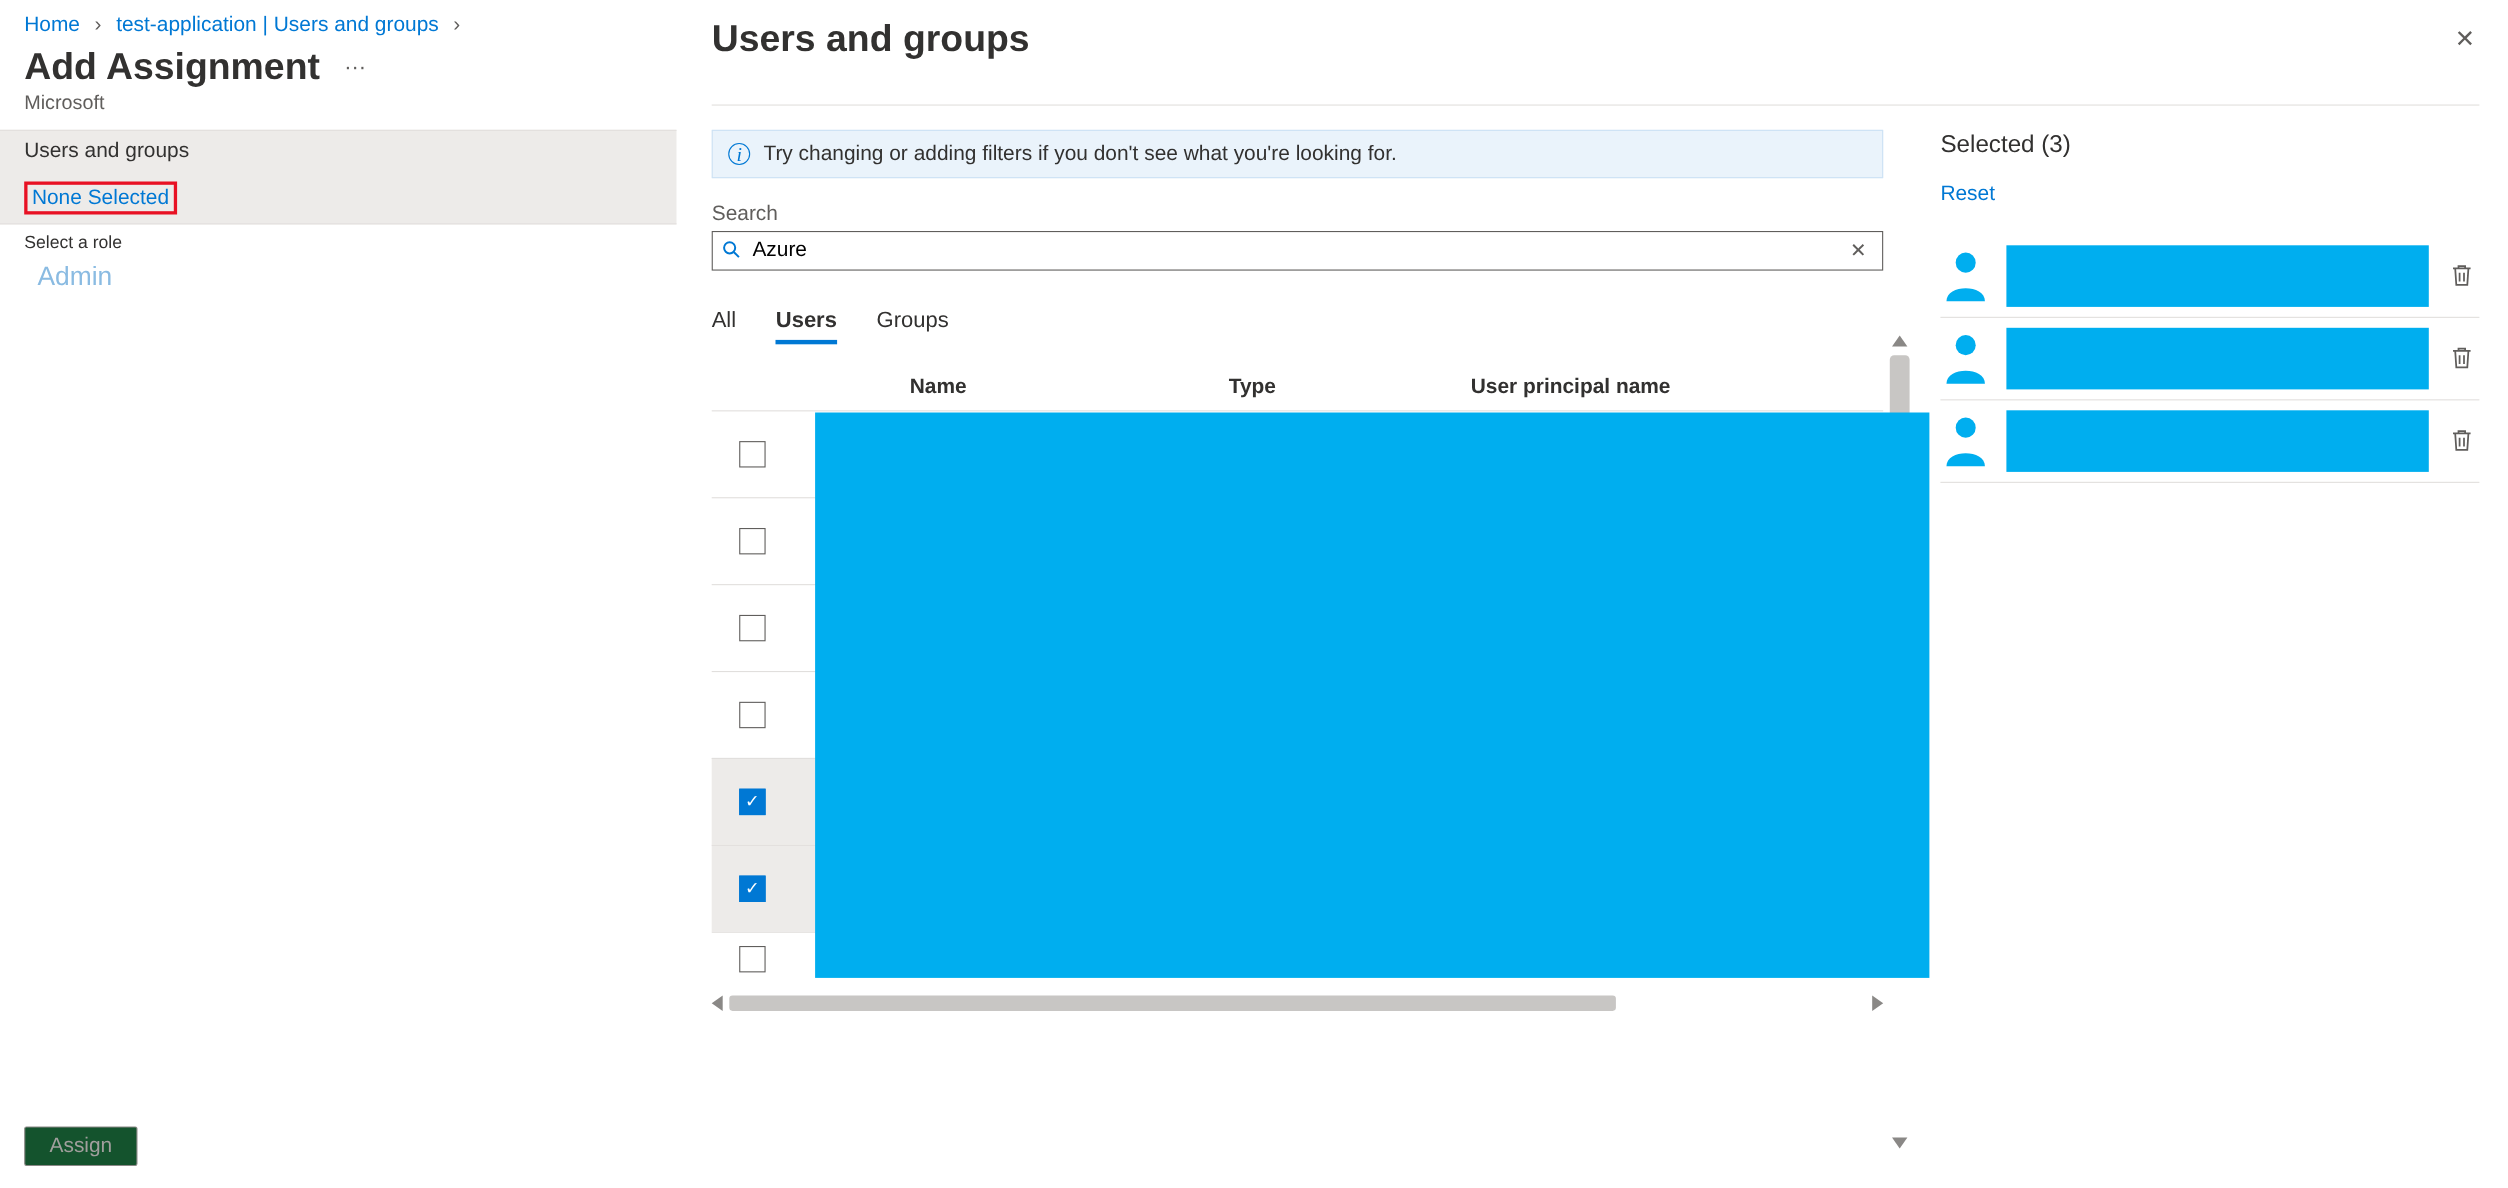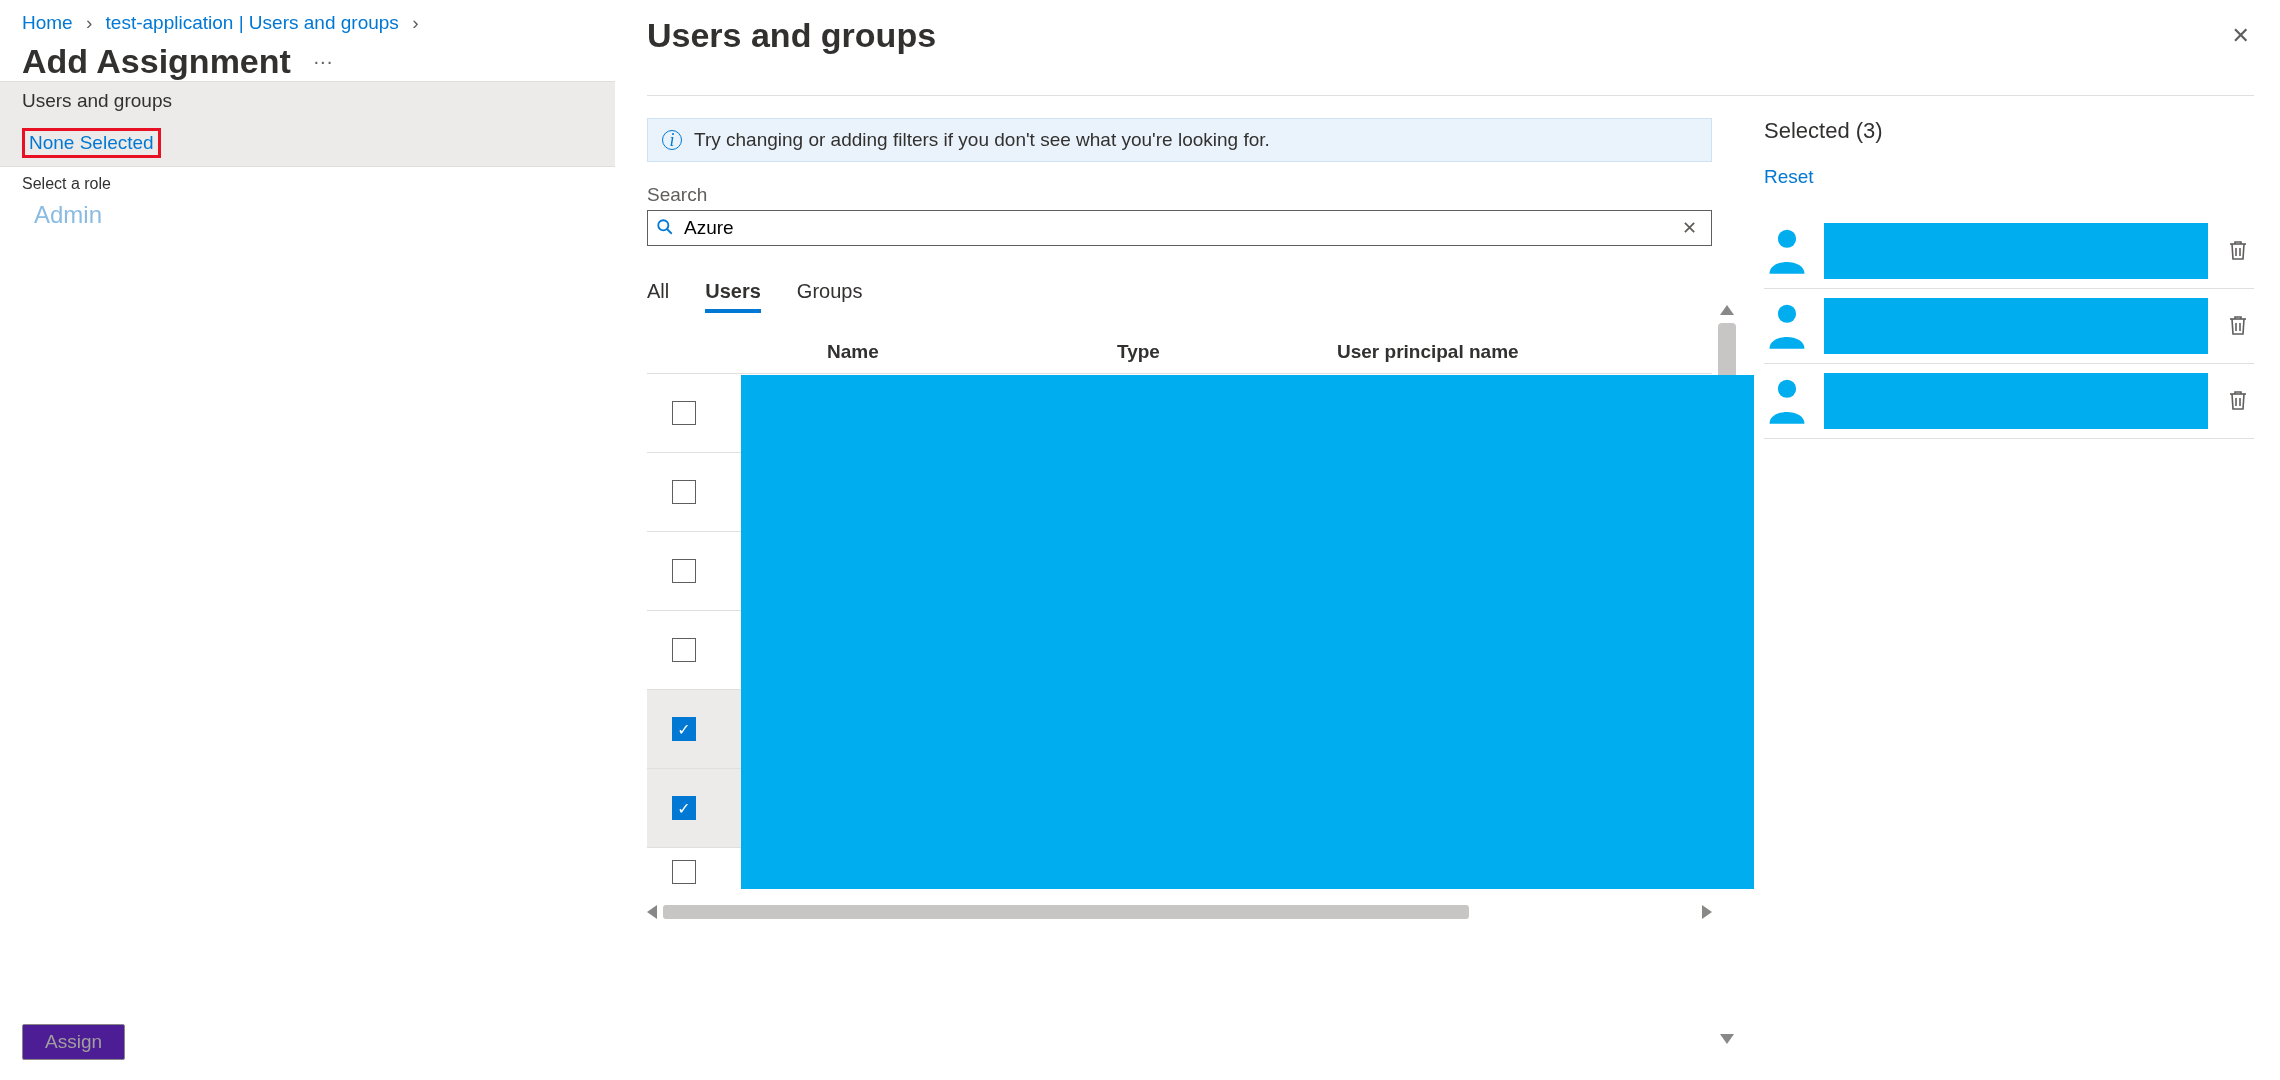--- a/index.html
+++ b/index.html
@@ -19,21 +19,21 @@
 
 .section { padding: 0; }
 .section-row { padding: 8px 22px; font-size: 19px; }
 .shaded { background: #edebe9; border-top: 1px solid #e1dfdd; border-bottom: 1px solid #e1dfdd; }
 .link-blue { color: #0078d4; }
 .redbox { border: 3px solid #e81123; padding: 1px 4px; display: inline-block; }
 .role-label { padding: 8px 22px 4px; font-size: 16px; }
 .role-value { padding: 4px 22px 4px 34px; font-size: 24px; color: #8abbe2; }
 
 .left-footer { position: absolute; left: 22px; bottom: 20px; }
-.assign-btn { padding: 6px 22px; font-size: 19px; border: 1px solid #8a8886; background: #4c1d95; color: #a19f9d; border-radius: 2px; }
+.assign-btn { padding: 6px 22px; font-size: 19px; border: 1px solid #8a8886; background: #14532d; color: #a19f9d; border-radius: 2px; }
 
 
 .right-pane { flex: 1; height: 100%; padding: 16px 26px 0 32px; display: flex; flex-direction: column; position: relative; min-width: 0; }
 .blade-header { display: flex; align-items: center; justify-content: space-between; }
 .blade-title { font-size: 34px; font-weight: 600; }
 .close-x { font-size: 22px; color: #605e5c; cursor: pointer; padding: 4px; }
 .hr { height: 1px; background: #e1dfdd; margin-top: 40px; }
 
 .blade-body { display: flex; gap: 52px; flex: 1; min-height: 0; margin-top: 22px; }
 .main-col { flex: 1; min-width: 0; display: flex; flex-direction: column; }
@@ -104,20 +104,21 @@
     <div class="breadcrumb">
       <a href="#">Home</a>
       <span class="sep">›</span>
       <a href="#">test-application | Users and groups</a>
       <span class="sep">›</span>
     </div>
     <div class="title-row">
       <div class="page-title">Add Assignment</div>
       <div class="more-dots">···</div>
     </div>
+    <div class="subtitle">Microsoft</div>
 
     <div class="section shaded">
       <div class="section-row">Users and groups</div>
       <div class="section-row">
         <span class="redbox">
           <span class="link-blue">None Selected</span>
         </span>
       </div>
     </div>
     <div class="role-label">Select a role</div>

